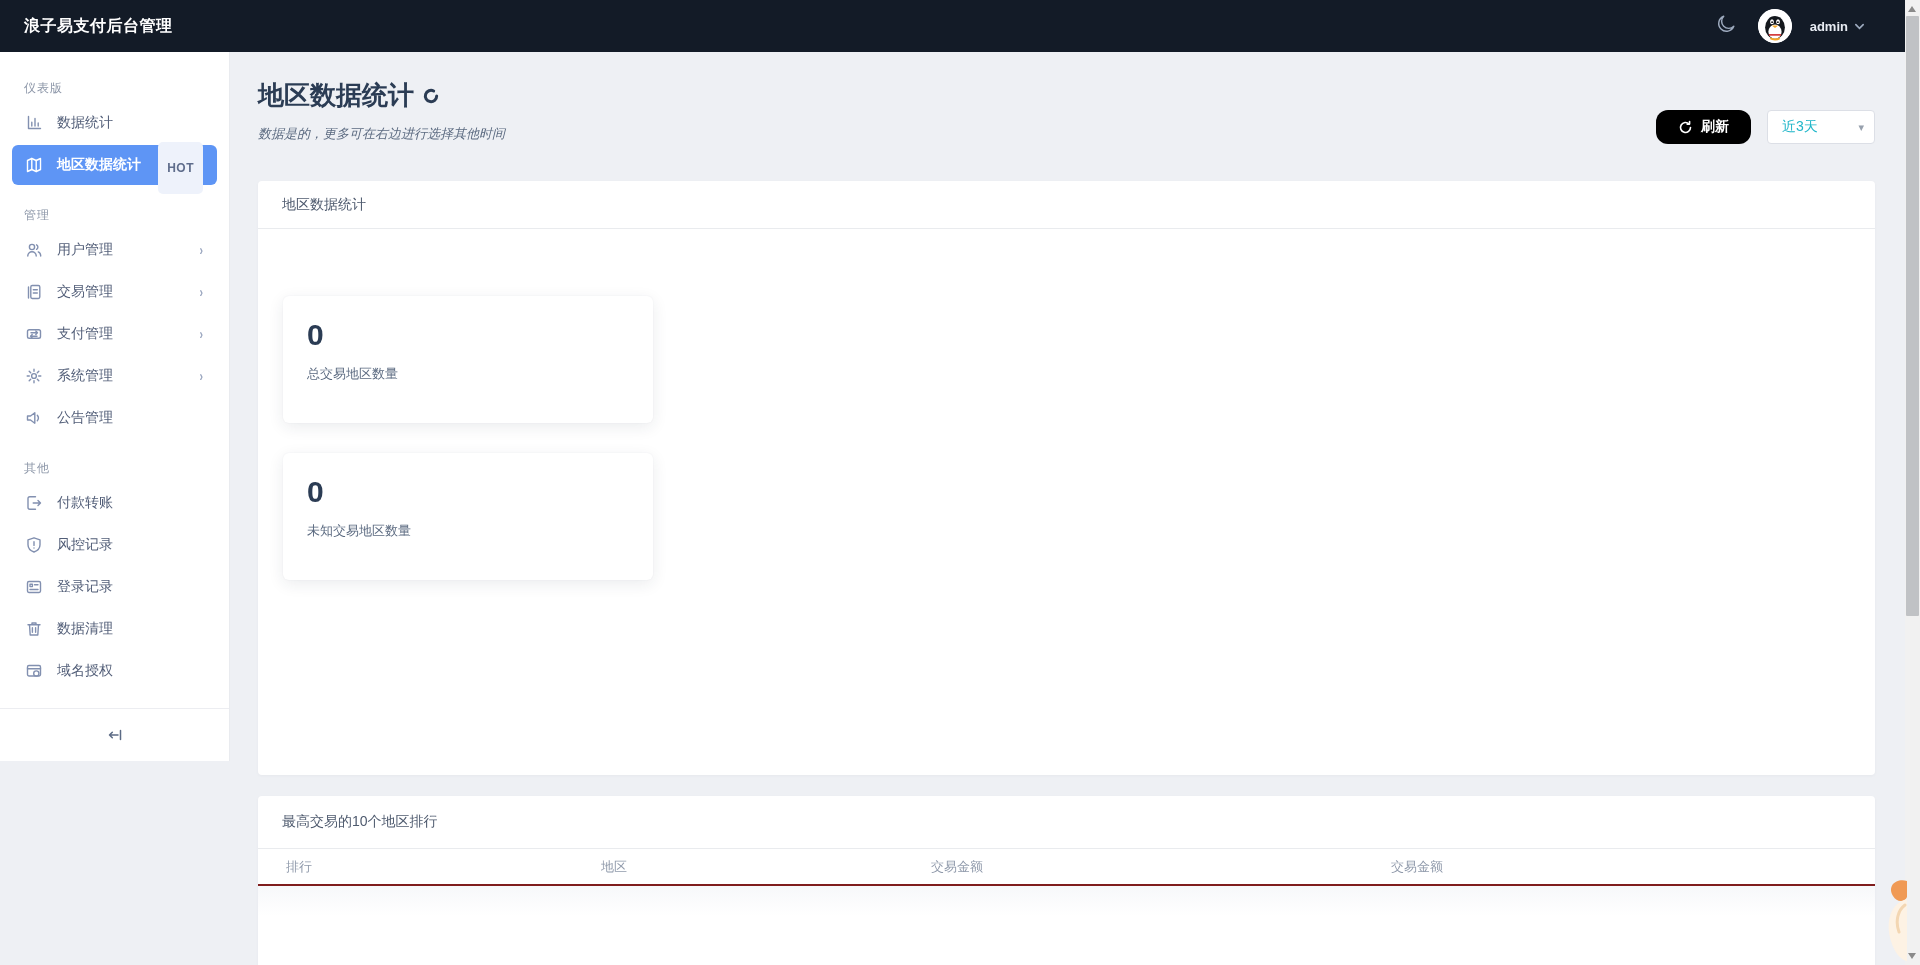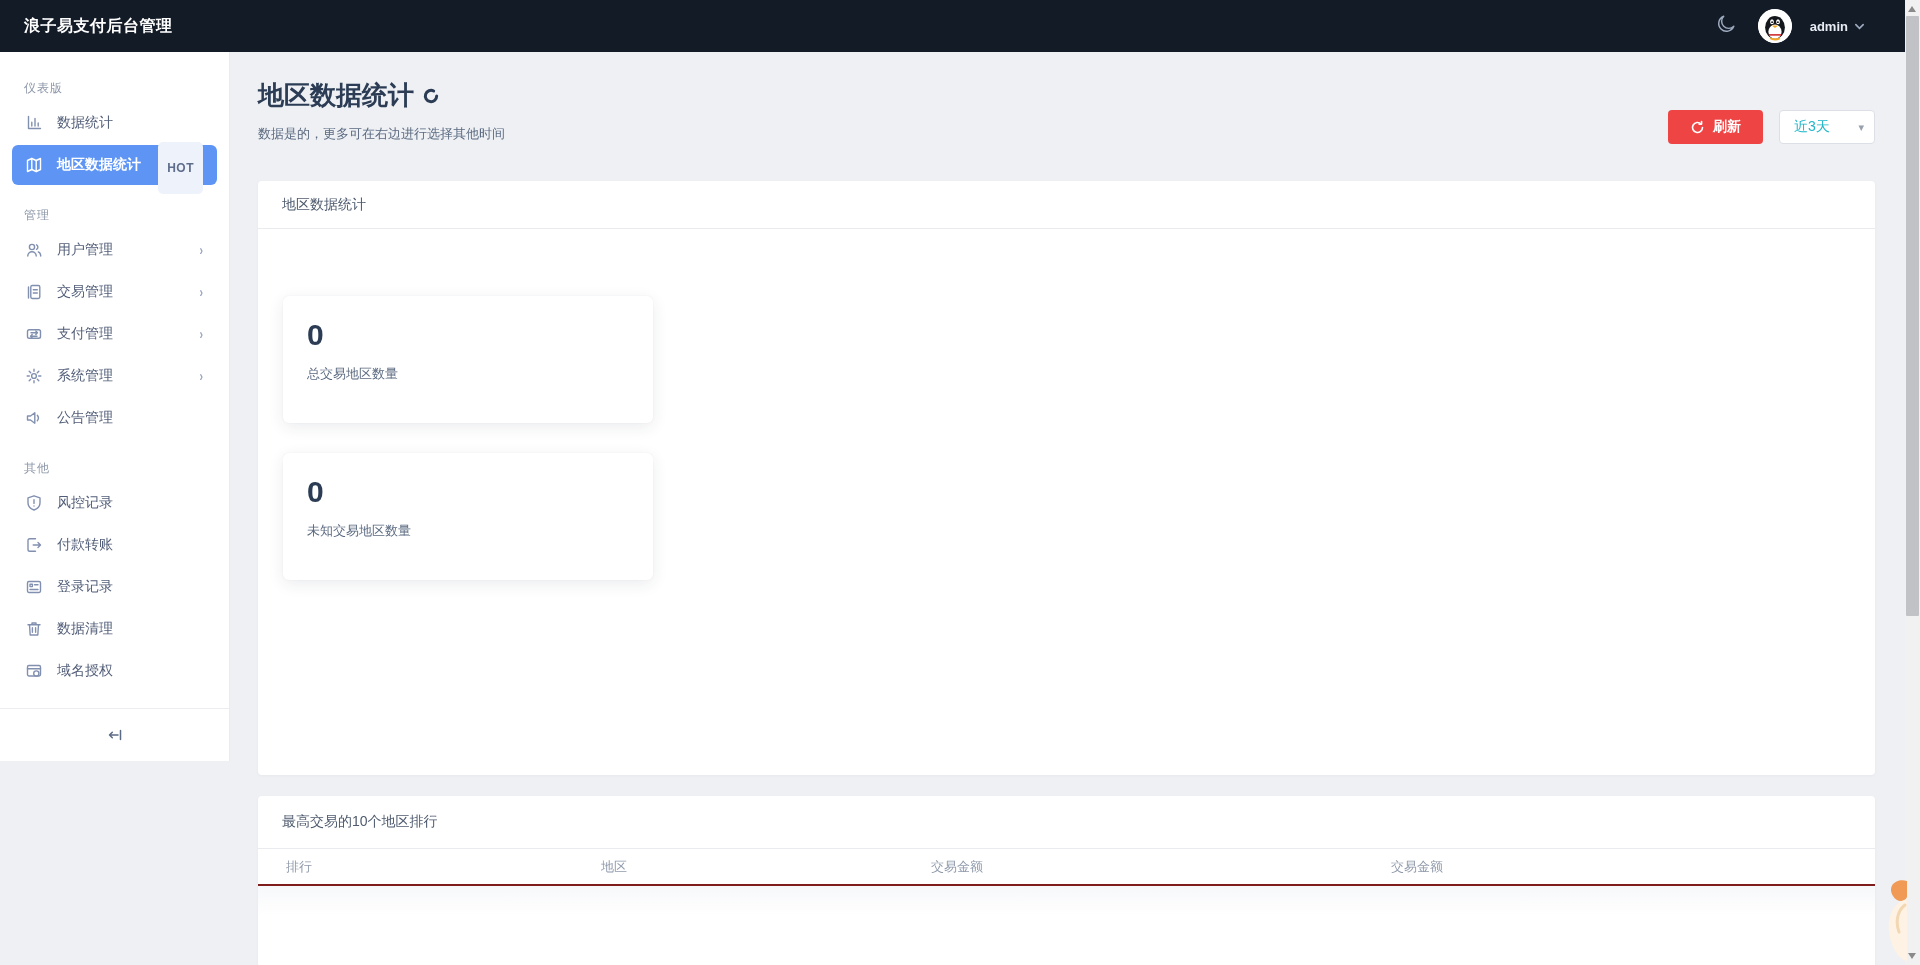--- a/index.html
+++ b/index.html
@@ -31,26 +31,26 @@
                padding:19px 9px; border-radius:5px; letter-spacing:.5px;margin-top:6px; }
   .chev { color:#9aa6bf; font-size:13px; font-weight:bold; transform:scale(.8,1.1); }
   .side-footer { position:absolute; left:0; bottom:0; width:100%; height:53px; border-top:1px solid #ecedf1;
                  display:flex; align-items:center; justify-content:center; }
   .collapse-btn { color:#5c6b85; cursor:pointer; display:flex; align-items:center; }
 
   
   .main { position:absolute; left:230px; top:52px; width:1675px; height:913px; }
   .page-head { position:relative; padding:26px 30px 0 28px; }
   .page-title { font-size:26px; font-weight:bold; color:#2b3c54; display:flex; align-items:center; gap:9px; }
-  .page-sub { margin-top:12px; font-size:13px; color:#5b6a80; }
+  .page-sub { margin-top:12px; font-size:13px; color:#5b6a80;font-style:italic; }
   .toolbar { position:absolute; top:58px; right:30px; display:flex; gap:16px; }
-  .btn-refresh { width:95px; height:34px; background:#ef4444; border:none; border-radius:4px; color:#fff;
+  .btn-refresh { width:95px; height:34px; background:#000000; border:none; border-radius:12px; color:#fff;
                  font-size:14px; font-weight:bold; display:flex; align-items:center; justify-content:center; gap:8px; cursor:pointer;
                  font-family:inherit; }
-  .select-range { width:96px; height:34px; background:#fff; border:1px solid #dcdfe6; border-radius:4px;
+  .select-range { width:108px; height:34px; background:#fff; border:1px solid #dcdfe6; border-radius:4px;
                   display:flex; align-items:center; justify-content:space-between; padding:0 10px 0 14px;
                   font-size:14px; color:#1fb6c9; cursor:pointer; }
   .select-range .dd-chev { color:#97a0ad; font-size:11px; }
 
   .panel { background:#fff; border-radius:4px; margin:0 30px 0 28px; box-shadow:0 1px 3px rgba(40,50,70,.04); }
   .panel-head { height:48px; border-bottom:1px solid #e9ebee; display:flex; align-items:center;
                 padding:0 24px; font-size:14px; color:#4e5a6e; }
   .stats-panel { margin-top:38px; height:594px; }
   .stats-body { padding:67px 25px 0 25px; }
   .stat-card { width:370px; height:127px; background:#fff; border-radius:6px; margin-bottom:30px;
@@ -193,35 +193,35 @@
         </svg>
     </span>
     <span class="nlabel">公告管理</span>
   </div>
 
   <div class="sec-label mt">其他</div>
 
   <div class="nav-item">
     <span class="nicon">
       <svg width="18" height="18" viewBox="0 0 18 18">
+          <path d="M10.5 2.8H4.8a1.8 1.8 0 0 0-1.8 1.8v8.8a1.8 1.8 0 0 0 1.8 1.8h5.7"></path>
+          <path d="M8.2 9h7.3M13 6.5L15.5 9 13 11.5"></path>
+        </svg>
+    </span>
+    <span class="nlabel">付款转账</span>
+  </div>
+
+  <div class="nav-item">
+    <span class="nicon">
+      <svg width="18" height="18" viewBox="0 0 18 18">
           <path d="M9 1.8l6 2.1v4.8c0 3.6-2.5 6-6 7.3-3.5-1.3-6-3.7-6-7.3V3.9z"></path>
           <path d="M9 5.8v3.6M9 12h.01"></path>
         </svg>
     </span>
     <span class="nlabel">风控记录</span>
-  </div>
-
-  <div class="nav-item">
-    <span class="nicon">
-      <svg width="18" height="18" viewBox="0 0 18 18">
-          <path d="M10.5 2.8H4.8a1.8 1.8 0 0 0-1.8 1.8v8.8a1.8 1.8 0 0 0 1.8 1.8h5.7"></path>
-          <path d="M8.2 9h7.3M13 6.5L15.5 9 13 11.5"></path>
-        </svg>
-    </span>
-    <span class="nlabel">付款转账</span>
   </div>
 
   <div class="nav-item">
     <span class="nicon">
       <svg width="18" height="18" viewBox="0 0 18 18">
           <rect x="2.5" y="3.5" width="13" height="11" rx="1.4"></rect>
           <rect x="5" y="6.2" width="2.4" height="2.4"></rect>
           <path d="M9.5 6.8h3.5M5 11.5h8"></path>
         </svg>
     </span>

